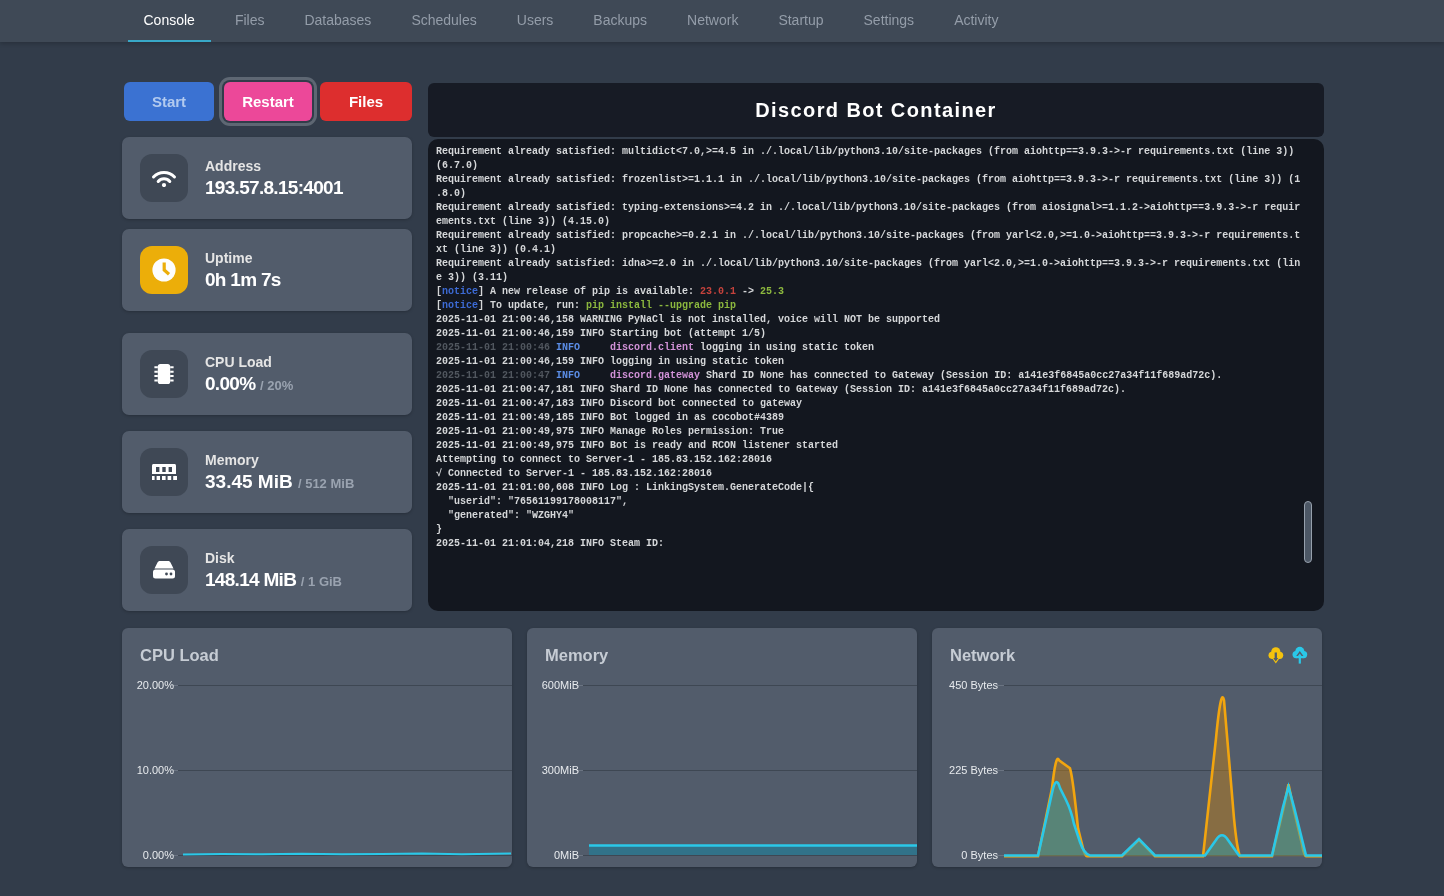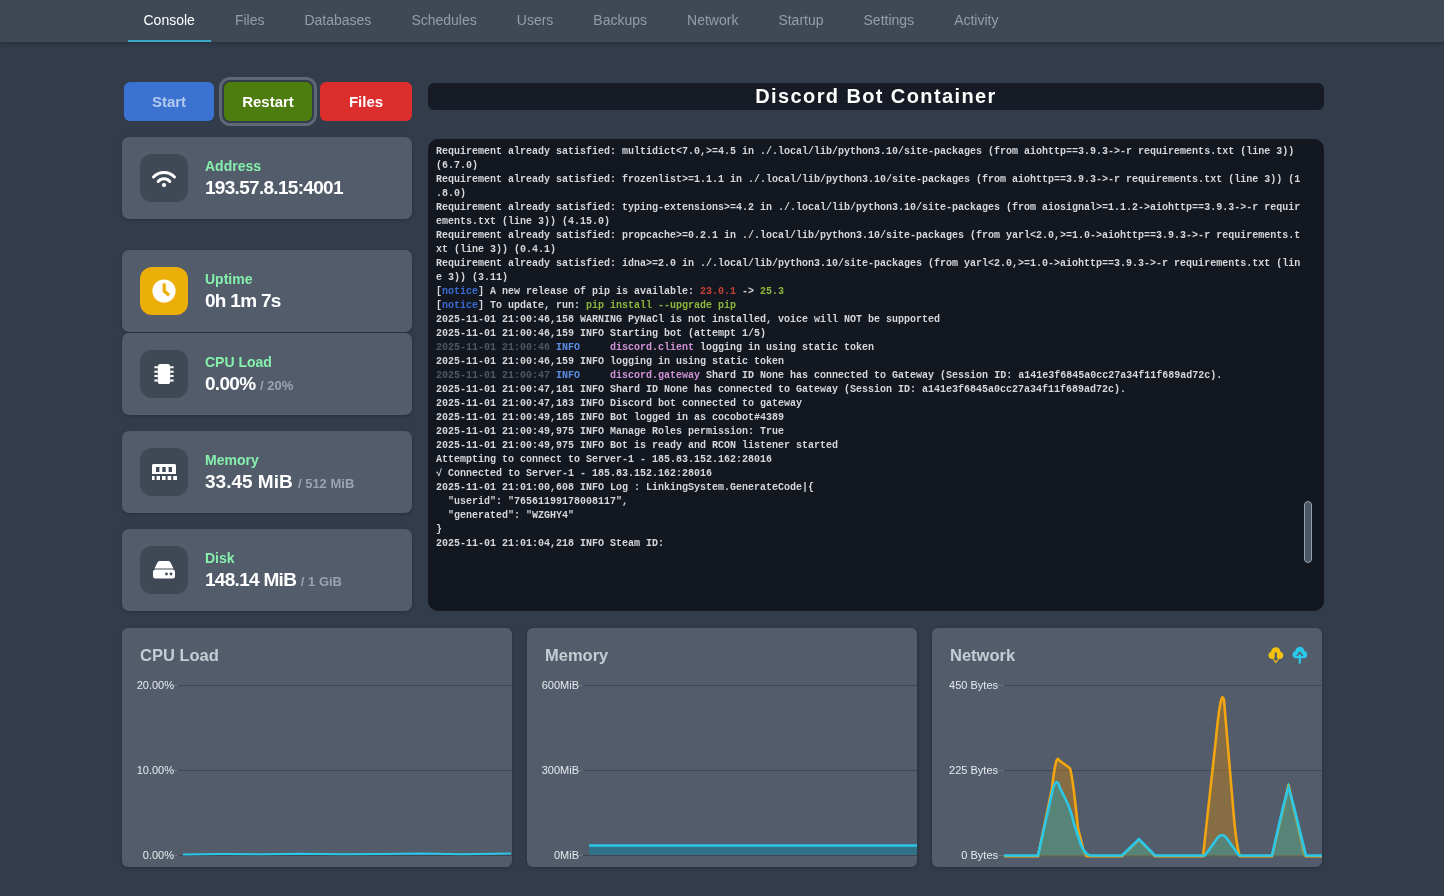--- a/index.html
+++ b/index.html
@@ -6,31 +6,31 @@
 body{width:1444px;height:896px;background:#323c4a;font-family:"Liberation Sans",sans-serif;overflow:hidden;position:relative}
 
 .nav{position:absolute;top:0;left:0;width:1444px;height:42px;background:#3f4956;box-shadow:0 2px 4px rgba(0,0,0,.18)}
 .nav-inner{display:flex;height:25px;margin-left:123.5px}
 .nav a{display:block;padding:0 13.5px;margin:0 6.5px;height:42px;line-height:41px;font-size:14px;color:#949da9;text-decoration:none}
 .nav a.active{color:#ffffff;position:relative}
 .nav a.active:after{content:"";position:absolute;left:-2.5px;right:-2.5px;bottom:0;height:2px;background:#38a8c8}
 
 .btn{position:absolute;top:82px;height:39px;border-radius:6px;font-weight:700;font-size:15px;display:flex;align-items:center;justify-content:center;box-sizing:border-box}
 .btn-start{left:124px;width:90px;background:#3b72d2;color:#b2caef;font-weight:600}
-.btn-restart{left:224px;width:88px;background:#4d7c0f;color:#fff;box-shadow:0 0 0 2px #323c4a,0 0 0 5px #5e6773}
+.btn-restart{left:224px;width:88px;background:#ec4899;color:#fff;box-shadow:0 0 0 2px #323c4a,0 0 0 5px #5e6773}
 .btn-stop{left:320px;width:92px;background:#dd2e2e;color:#fff}
 
 .card{position:absolute;left:122px;width:290px;height:82px;background:#525c6b;border-radius:7px;box-shadow:0 1px 3px rgba(0,0,0,.22)}
 .tile{position:absolute;left:18px;top:17px;width:48px;height:48px;border-radius:12px;background:#3f4855;display:flex;align-items:center;justify-content:center}
 .tile.yellow{background:#ecae09}
-.ct{position:absolute;left:83px;top:21px;font-size:14px;font-weight:700;color:#86efac}
+.ct{position:absolute;left:83px;top:21px;font-size:14px;font-weight:700;color:#e5e5e5}
 .cv{position:absolute;left:83px;top:40px;font-size:19px;letter-spacing:-0.7px;font-weight:700;color:#ffffff;white-space:nowrap}
 .cv small{font-size:13px;font-weight:700;color:#9aa3b0;letter-spacing:0}
 
-.titlebar{position:absolute;left:428px;top:83px;width:896px;height:27px;background:#171b25;border-radius:6px;display:flex;align-items:center;justify-content:center;color:#fff;font-size:20px;font-weight:700;letter-spacing:1.4px}
+.titlebar{position:absolute;left:428px;top:83px;width:896px;height:54px;background:#171b25;border-radius:6px;display:flex;align-items:center;justify-content:center;color:#fff;font-size:20px;font-weight:700;letter-spacing:1.4px}
 .consolebox{position:absolute;left:428px;top:139px;width:896px;height:472px;background:#13171f;border-radius:10px}
 .clog{position:absolute;left:8px;top:6px;font-family:"Liberation Mono",monospace;font-weight:700;font-size:10px;line-height:14px;color:#d5d7d9;white-space:pre}
 .clog .dim{color:#51575f}
 .clog .inf{color:#5b8de6}
 .clog .pur{color:#d292d8}
 .clog .grn{color:#8cb83e}
 .clog .red{color:#c5423c}
 .clog .nbl{color:#3c6ad4}
 .cmdrow{position:absolute;left:0;bottom:0;height:39px;width:896px;background:#232a36;border-radius:0 0 6px 6px}
 .cmdtext{position:absolute;left:42px;top:12px;color:#8b97a8;font-size:13px;font-family:"Liberation Mono",monospace}
@@ -66,21 +66,21 @@
   <div class="tile">
       <svg width="26" height="18" viewBox="0 0 26 18">
     <path d="M2.5 8 A14.5 14.5 0 0 1 23.5 8" fill="none" stroke="#fff" stroke-width="3" stroke-linecap="round"></path>
     <path d="M7.2 12.5 A7.5 7.5 0 0 1 18.8 12.5" fill="none" stroke="#fff" stroke-width="3" stroke-linecap="round"></path>
     <circle cx="13" cy="16" r="2.1" fill="#fff"></circle>
   </svg>
     </div>
   <div class="ct">Address</div>
     <div class="cv">193.57.8.15:4001</div>
 </div>
-<div class="card" style="top:250px">
+<div class="card" style="top:229px">
   <div class="tile yellow">
       <svg width="26" height="26" viewBox="0 0 26 26">
     <circle cx="13" cy="13" r="11.6" fill="#fdfdfd"></circle>
     <path d="M13.2 5.6 L13.2 13 L18 17.2" fill="none" stroke="#ecae09" stroke-width="3.2" stroke-linecap="butt"></path>
   </svg>
     </div>
   <div class="ct">Uptime</div>
     <div class="cv">0h 1m 7s</div>
 </div>
 <div class="card" style="top:333px">

